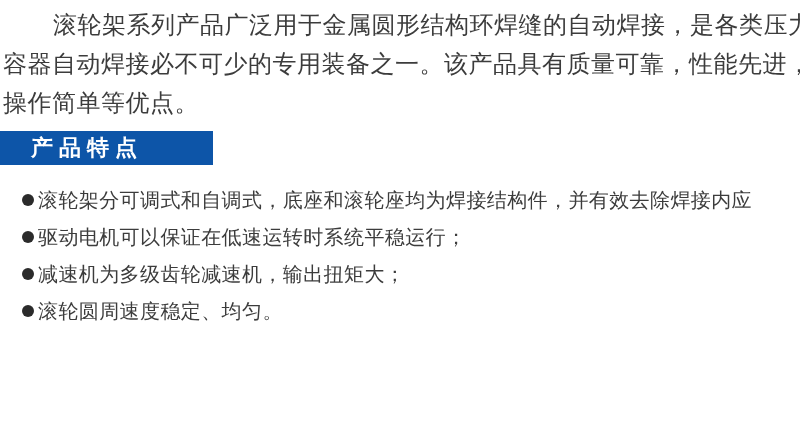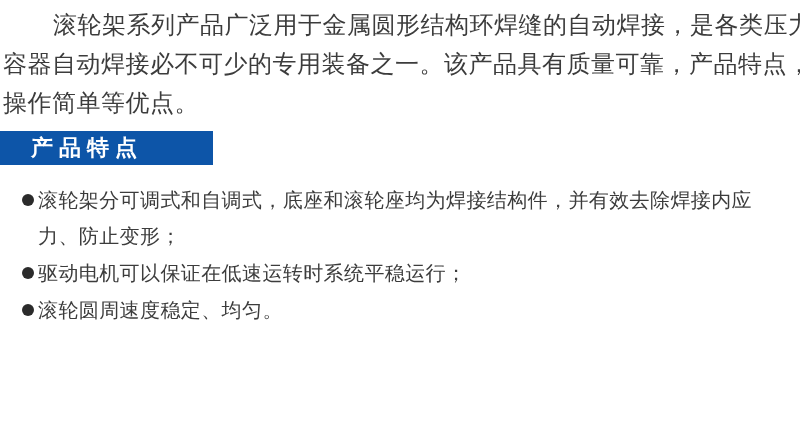--- a/index.html
+++ b/index.html
@@ -68,37 +68,40 @@
   .fline { white-space: nowrap; }
   .fline:empty { display: none; }
 </style>
 </head>
 <body>
 
 <div class="page">
 
   <div class="intro">
     <div class="intro-line indent">滚轮架系列产品广泛用于金属圆形结构环焊缝的自动焊接，是各类压力</div>
-    <div class="intro-line">容器自动焊接必不可少的专用装备之一。该产品具有质量可靠，产品特点，</div>
+    <div class="intro-line">容器自动焊接必不可少的专用装备之一。该产品具有质量可靠，性能先进，</div>
     <div class="intro-line">操作简单等优点。</div>
   </div>
 
   <div class="banner">
     <span class="banner-label">产品特点</span>
   </div>
 
   <ul class="features">
     <li>
       <span class="bullet"></span>
       <div class="fline">滚轮架分可调式和自调式，底座和滚轮座均为焊接结构件，并有效去除焊接内应</div>
-      <div class="fline">力、防止变形；</div>
     </li>
     <li>
       <span class="bullet"></span>
       <div class="fline">驱动电机可以保证在低速运转时系统平稳运行；</div>
+    </li>
+    <li>
+      <span class="bullet"></span>
+      <div class="fline">减速机为多级齿轮减速机，输出扭矩大；</div>
     </li>
     <li>
       <span class="bullet"></span>
       <div class="fline">滚轮圆周速度稳定、均匀。</div>
     </li>
   </ul>
 
 </div>
 
 </body></html>

